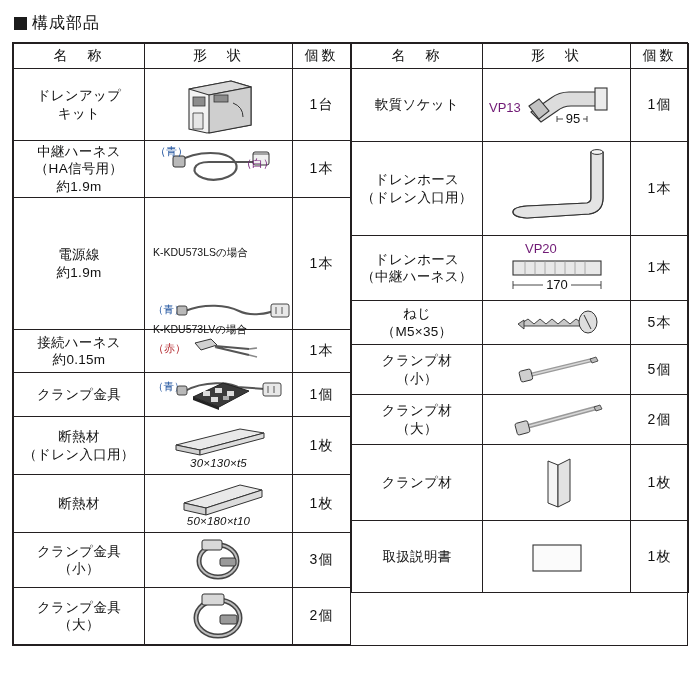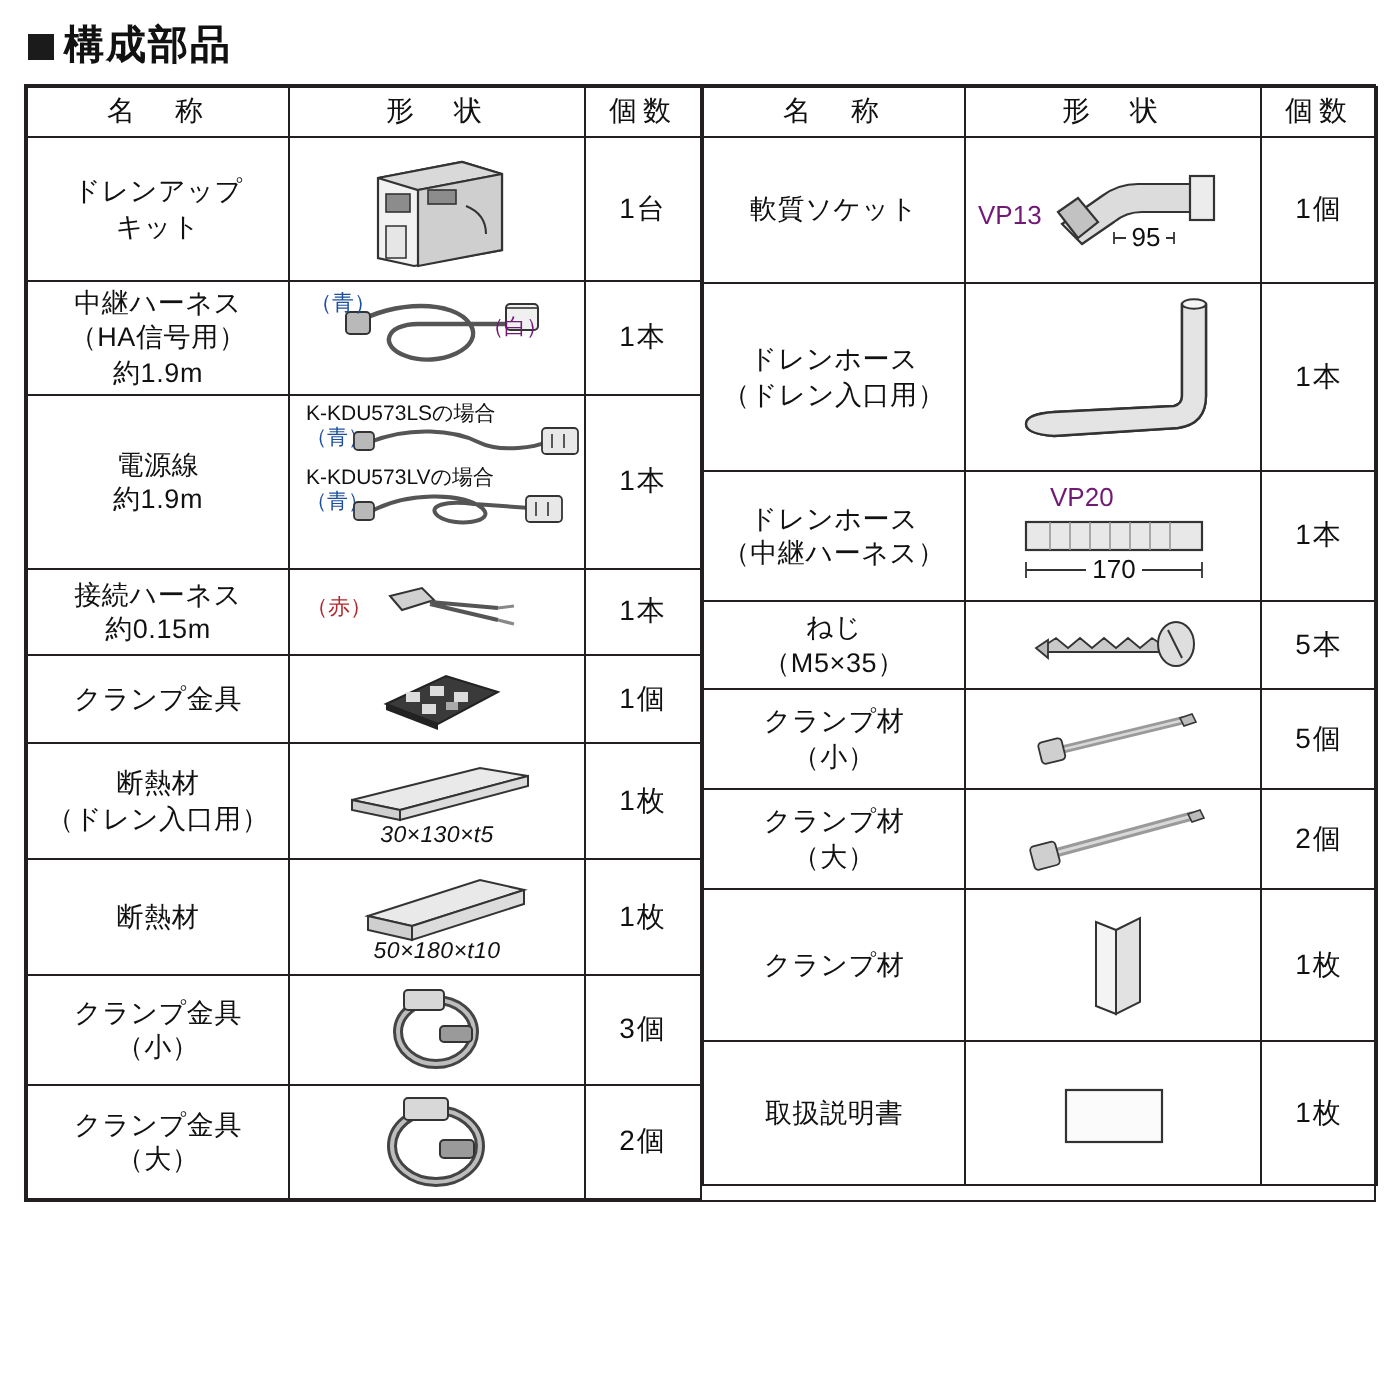--- a/index.html
+++ b/index.html
@@ -28,22 +28,22 @@
     height: 26px;
     margin: 2px 0 6px 2px;
   }
   .title-marker {
     width: 13px;
     height: 13px;
     background: #1b1b1b;
     margin-right: 5px;
   }
   .title-text {
-    font-size: 20px;
-    font-weight: bold;
+    font-size: 16px;
+    font-weight: normal;
     letter-spacing: 1px;
     line-height: 1;
   }
   
   .tables {
     display: flex;
     align-items: flex-start;
     border: 1.5px solid #231f20;
     width: 676px;
     box-sizing: border-box;
@@ -97,21 +97,21 @@
     white-space: nowrap;
   }
   .capt {
     display: block;
     font-size: 11.5px;
     margin-top: -2px;
     letter-spacing: 0.2px;
     font-style: italic;
   }
   .svgbox { display: block; margin: 0 auto; }
-  .small-note { font-size: 10.5px; letter-spacing: 0; }
+  .small-note { font-size: 10.5px; letter-spacing: 0; margin-top: 45px; }
   .notestack { line-height: 1.15; }
 </style>
 </head>
 <body>
 
 <div id="page">
 
   <div class="title-row">
     <span class="title-marker"></span>
     <span class="title-text">構成部品</span>

